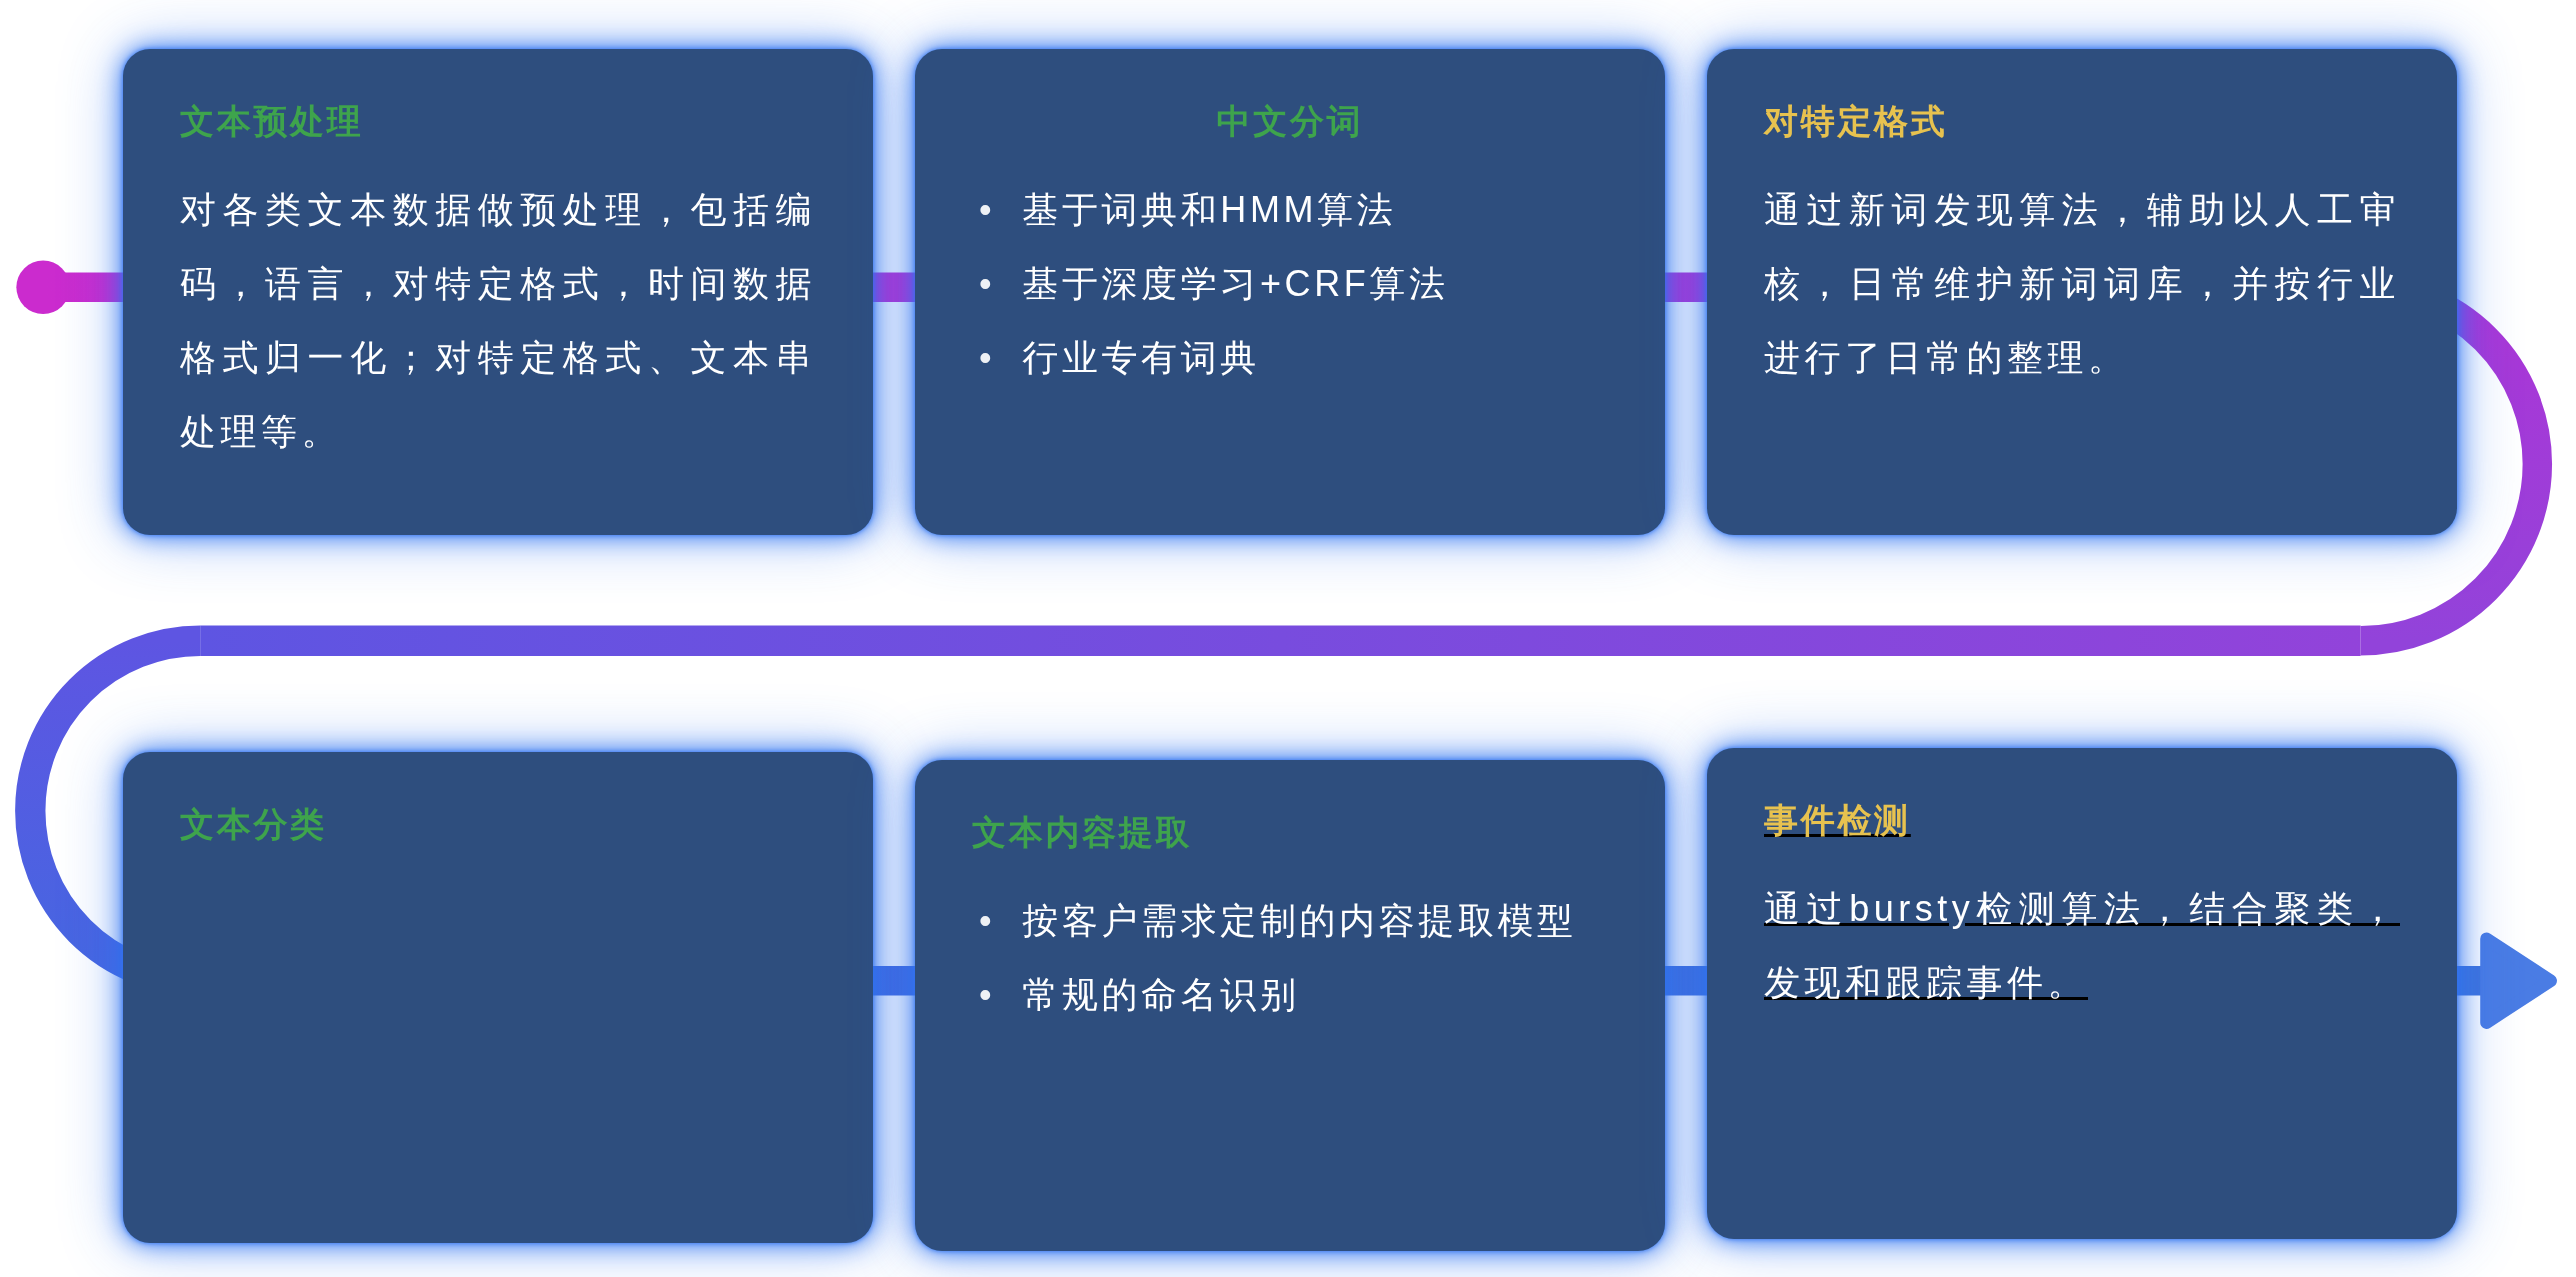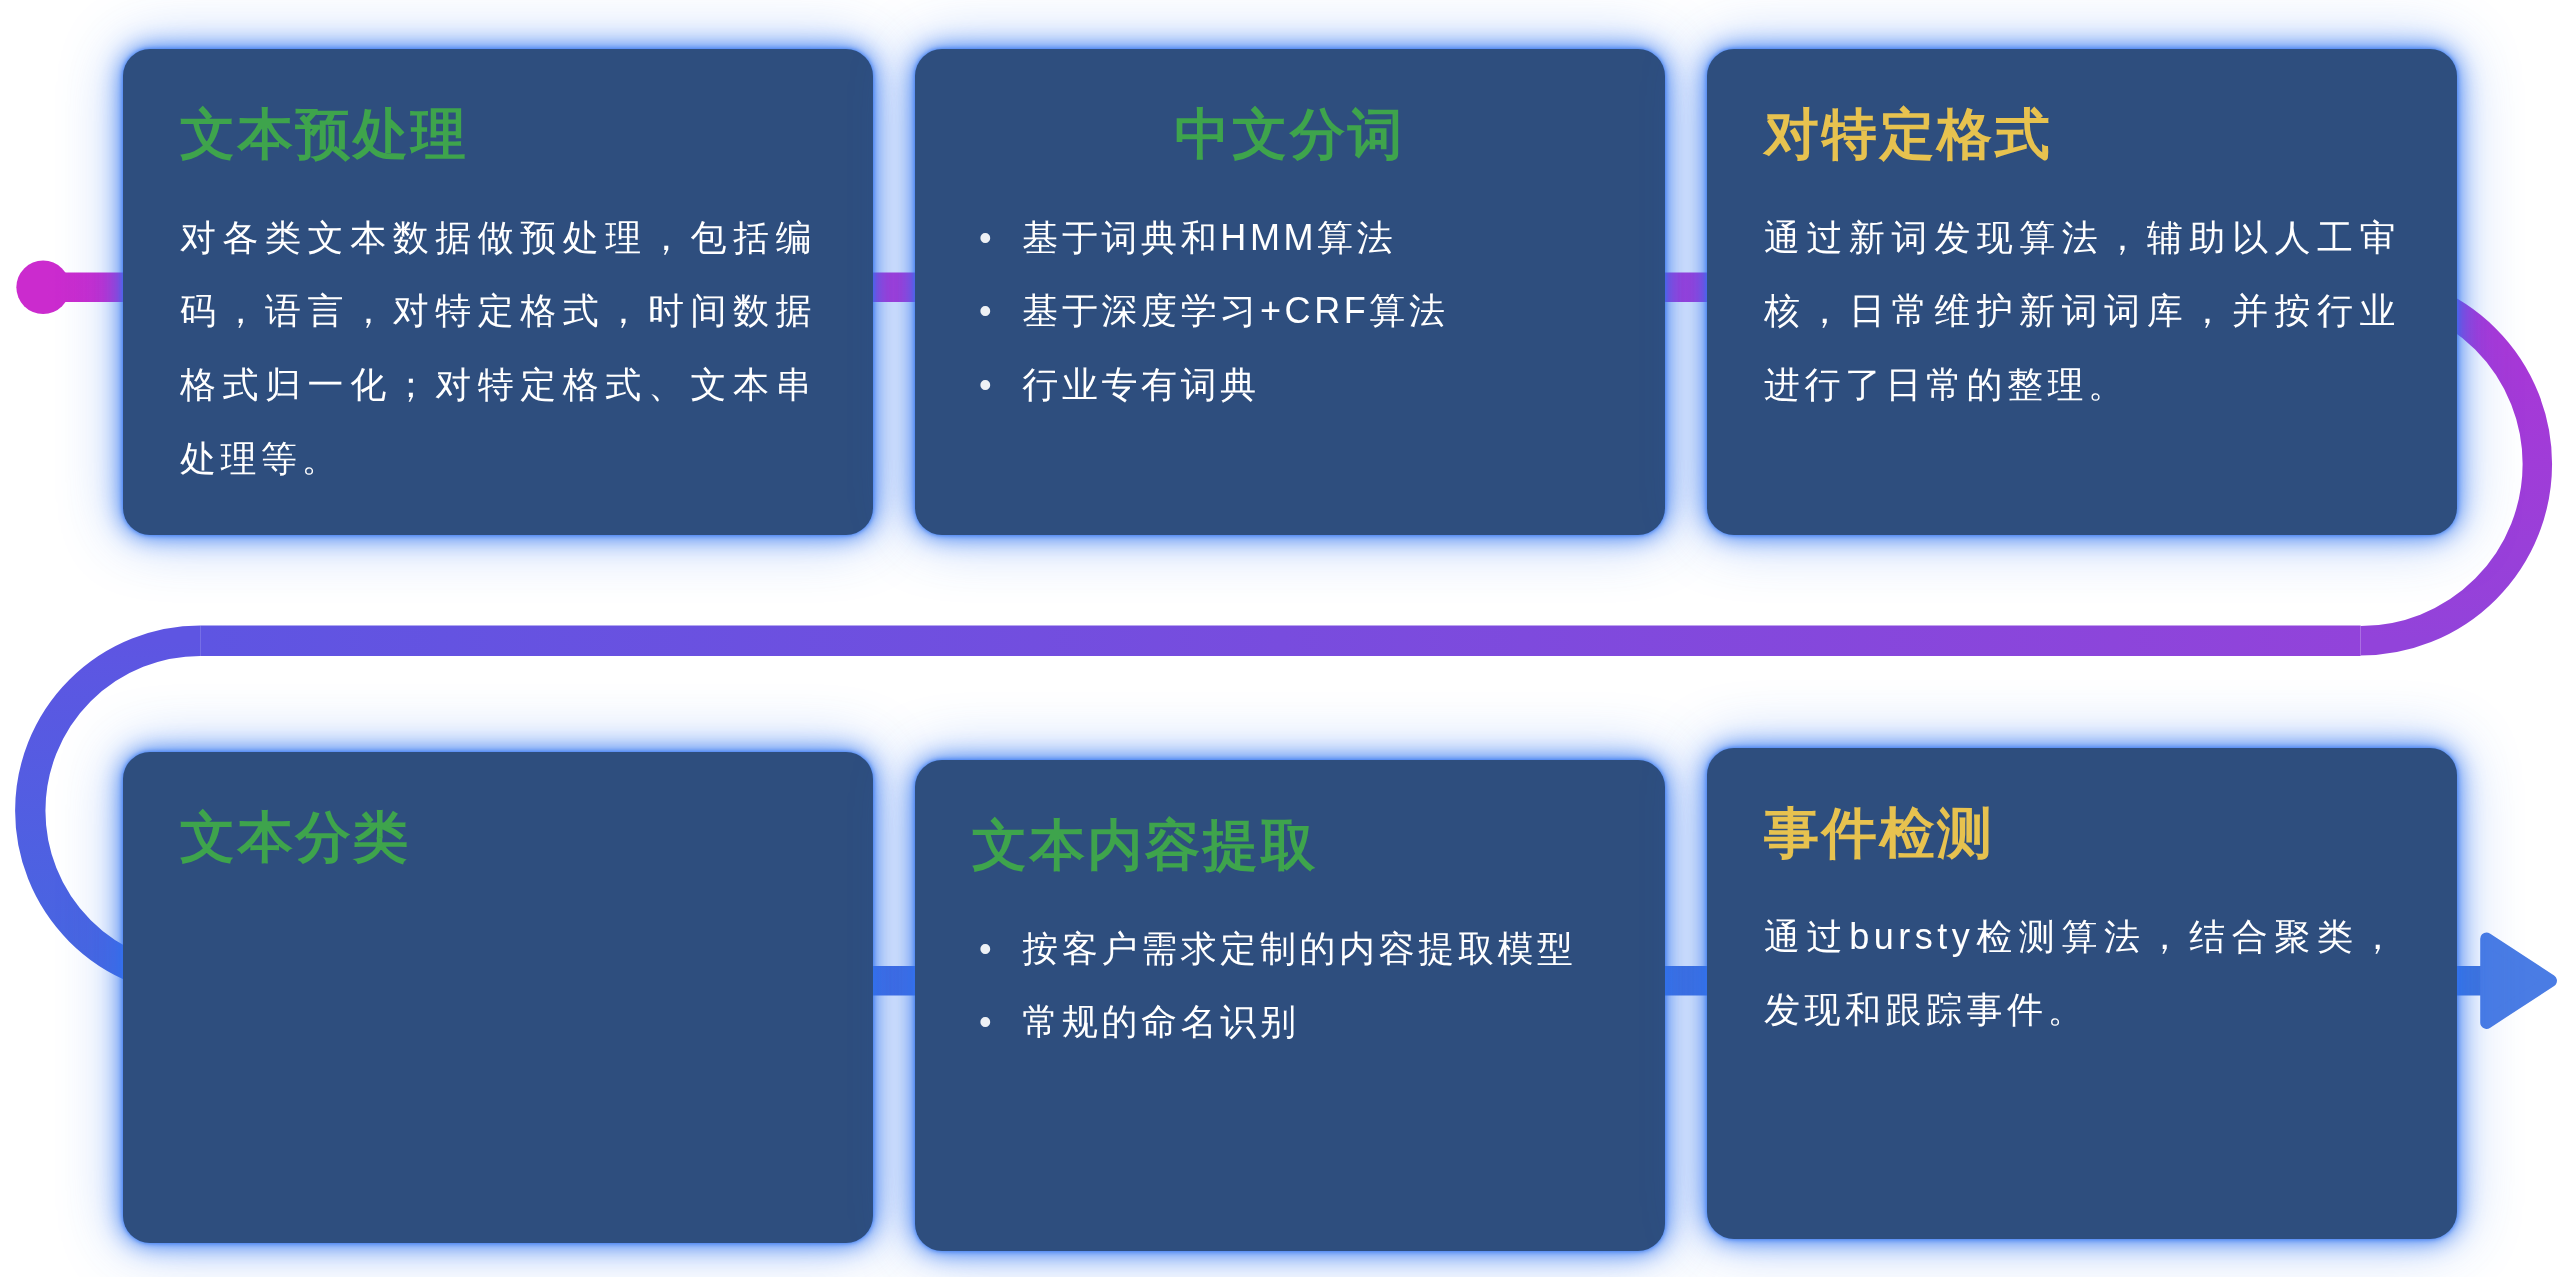--- a/index.html
+++ b/index.html
@@ -30,25 +30,25 @@
     box-sizing: border-box;
     box-shadow: 0 0 5.4px var(--card-glow, #2f73f0),
                 0 0 25px var(--card-glow, #2f73f0),
                 0 0 62px rgba(47, 115, 240, 0.45);
   }
   .c1 { left: 123px;  top: 49px;  width: 750px; height: 486px; }
   .c2 { left: 915px; top: 49px;  width: 750px; height: 486px; text-align: center; }
   .c3 { left: 1707px; top: 49px;  width: 750px; height: 486px; }
   .c4 { left: 123px;  top: 752px; width: 750px; height: 491px; }
   .c5 { left: 915px; top: 748px; width: 750px; height: 491px; margin-top: 12px; }
-  .c6 { left: 1707px; top: 748px; width: 750px; height: 491px; }
+  .c6 { left: 1707px; top: 748px; width: 750px; height: 491px; text-decoration: underline; }
 
   .card-title {
     margin: 0 0 30px 0;
-    font-size: 55px;
+    font-size: 34px;
     font-weight: 700;
     letter-spacing: 2.7px;
     line-height: 1.3;
   }
   .card-title.green { color: var(--title-green, #3ea44c); }
   .card-title.gold  { color: var(--title-gold,  #e7c24f); }
 
   .card-body {
     margin: 0;
     font-size: 36px;

